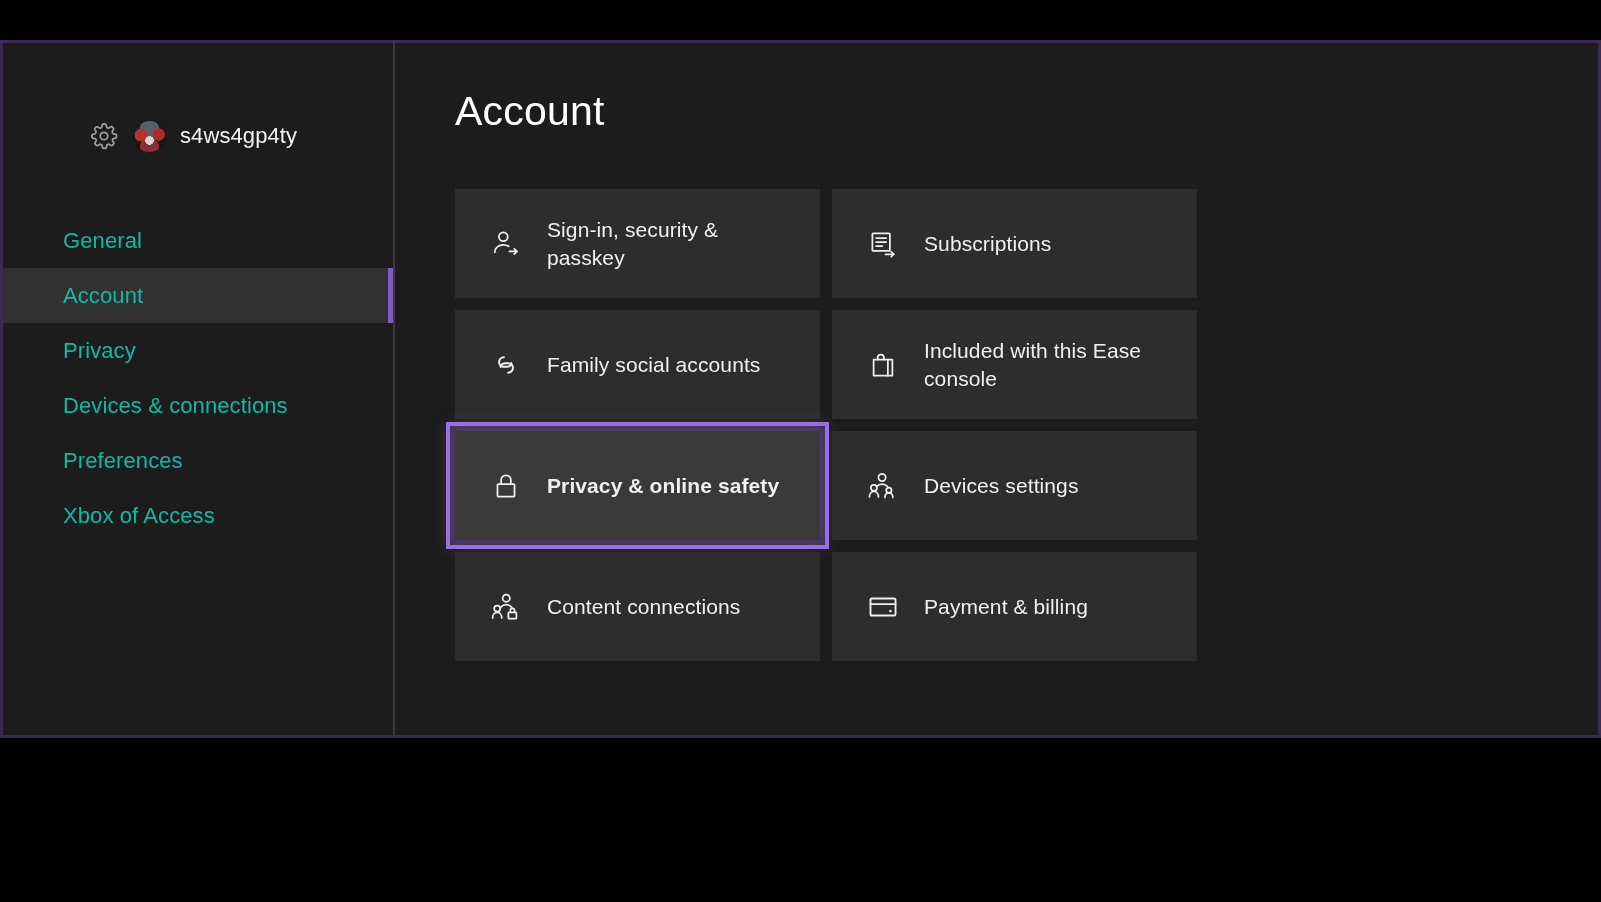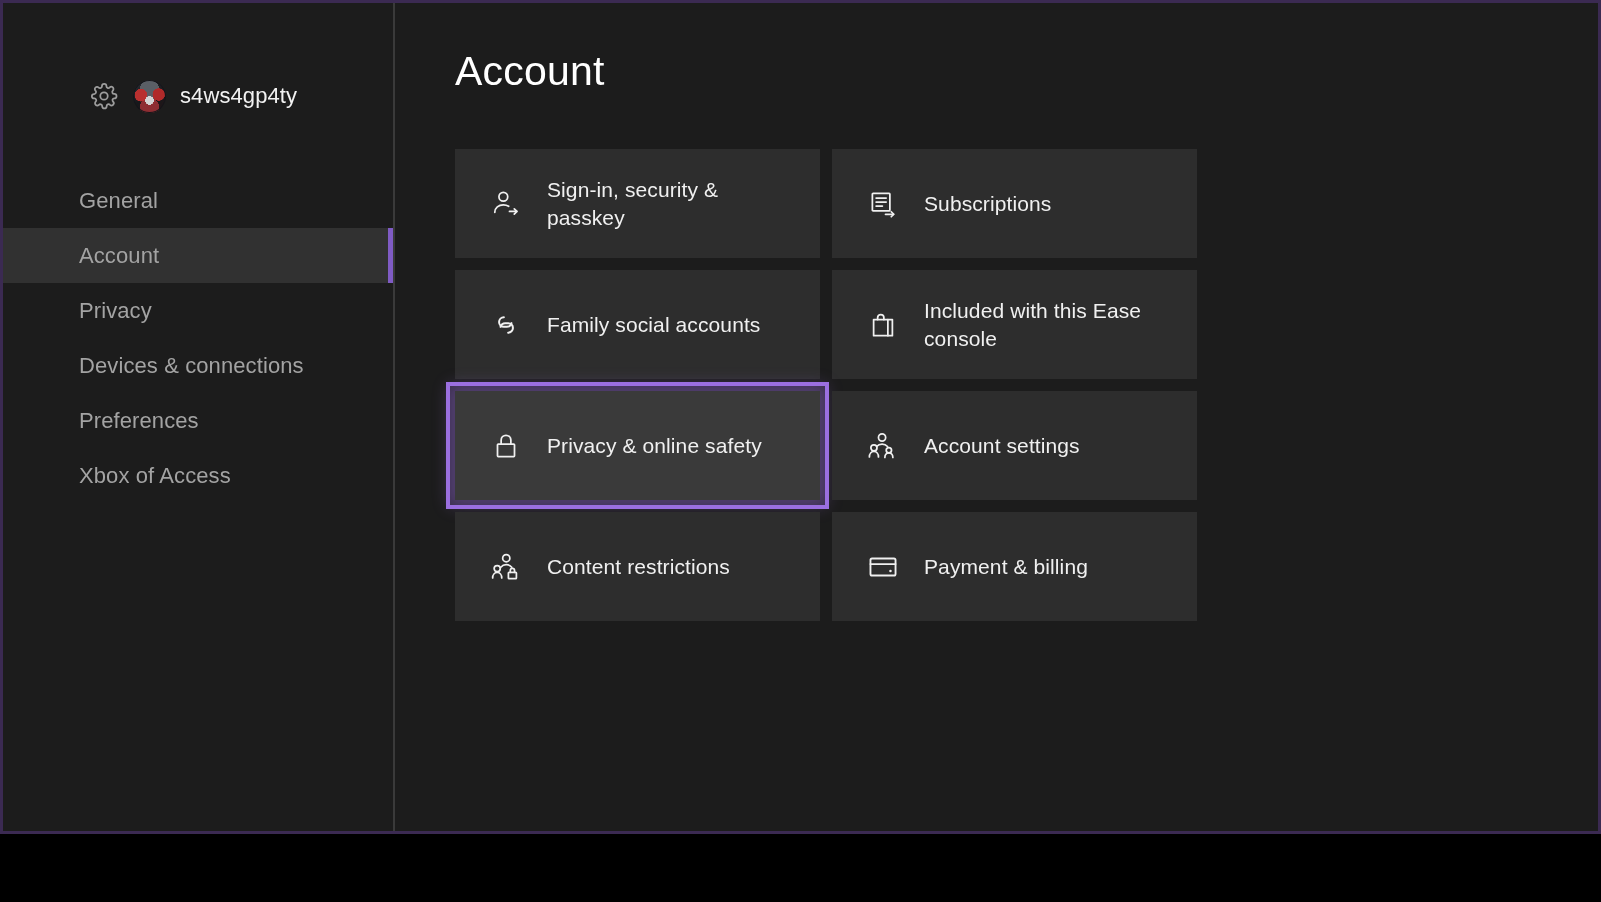--- a/index.html
+++ b/index.html
@@ -8,24 +8,25 @@
     width: 1601px;
     height: 902px;
     background: #000;
     font-family: "Liberation Sans", sans-serif;
     overflow: hidden;
   }
 
   #screen {
     position: relative;
     width: 1601px;
-    height: 834px;
+    height: 698px;
     background: #1c1c1c;
     border: 3px solid #3b2a52;
     display: flex;
+    margin-top: 40px;
   }
 
   
   #sidebar {
     position: relative;
     width: 392px;
     height: 100%;
     background: #1c1c1c;
     flex: 0 0 392px;
   }
@@ -79,23 +80,23 @@
     white-space: nowrap;
   }
 
   #nav { margin-top: 46px; }
 
   .nav-item {
     position: relative;
     height: 55px;
     display: flex;
     align-items: center;
-    padding-left: 76px;
+    padding-left: 60px;
     font-size: 22px;
-    color: #a3a3a3;
+    color: #14b8a6;
     letter-spacing: 0.1px;
     white-space: nowrap;
   }
 
   .nav-item.selected { background: #313131; }
 
   .nav-item.selected .nav-accent {
     position: absolute;
     right: 2px;
     top: 0;
@@ -140,20 +141,21 @@
     gap: 24px;
   }
 
   .tile.focused {
     background: #3a3a3a;
     outline: 4px solid #9b6fe0;
     outline-offset: 5px;
     box-shadow:
       0 0 0 5px rgba(155,111,224,0.22),
       0 0 16px 6px rgba(155,111,224,0.30);
+    font-weight: bold;
   }
 
   .tile-icon {
     width: 34px;
     height: 34px;
     flex: 0 0 34px;
     display: flex;
     align-items: center;
     justify-content: center;
     color: #f0f0f0;
@@ -282,35 +284,35 @@
         <span class="tile-icon">
           <svg width="32" height="32" viewBox="0 0 24 24" fill="none" stroke="currentColor" stroke-width="1.3" stroke-linecap="round" stroke-linejoin="round">
             <circle cx="11.3" cy="5.6" r="2.7"></circle>
             <path d="M7.2 12.4a5.4 5.4 0 0 1 8.2 0"></path>
             <circle cx="5.2" cy="13.4" r="2.3"></circle>
             <path d="M1.8 20.2c0-2.4 1.5-4.1 3.4-4.1s3.4 1.7 3.4 4.1"></path>
             <circle cx="16.4" cy="15.2" r="2"></circle>
             <path d="M13.4 20.6c0-2 1.3-3.4 3-3.4s3 1.4 3 3.4"></path>
           </svg>
         </span>
-        <span class="tile-label">Account settings</span>
+        <span class="tile-label">Devices settings</span>
       </div>
 
       <div class="tile">
         <span class="tile-icon">
           <svg width="32" height="32" viewBox="0 0 24 24" fill="none" stroke="currentColor" stroke-width="1.3" stroke-linecap="round" stroke-linejoin="round">
             <circle cx="12.2" cy="5.4" r="2.7"></circle>
             <path d="M8.1 12.2a5.3 5.3 0 0 1 8.2 0"></path>
             <circle cx="5.4" cy="13.2" r="2.3"></circle>
             <path d="M2 20.2c0-2.4 1.5-4.1 3.4-4.1s3.4 1.7 3.4 4.1"></path>
             <rect x="13.8" y="16" width="6" height="4.8" rx="0.5"></rect>
             <path d="M15.2 16v-1.4a1.6 1.6 0 0 1 3.2 0V16"></path>
           </svg>
         </span>
-        <span class="tile-label">Content restrictions</span>
+        <span class="tile-label">Content connections</span>
       </div>
 
 
       <div class="tile">
         <span class="tile-icon">
           <svg width="32" height="32" viewBox="0 0 24 24" fill="none" stroke="currentColor" stroke-width="1.4" stroke-linecap="round" stroke-linejoin="round">
             <rect x="2.6" y="5.6" width="18.8" height="12.8" rx="1.2"></rect>
             <path d="M2.6 9.8h18.8"></path>
             <circle cx="17.6" cy="15" r="0.95" fill="currentColor" stroke="none"></circle>
           </svg>

